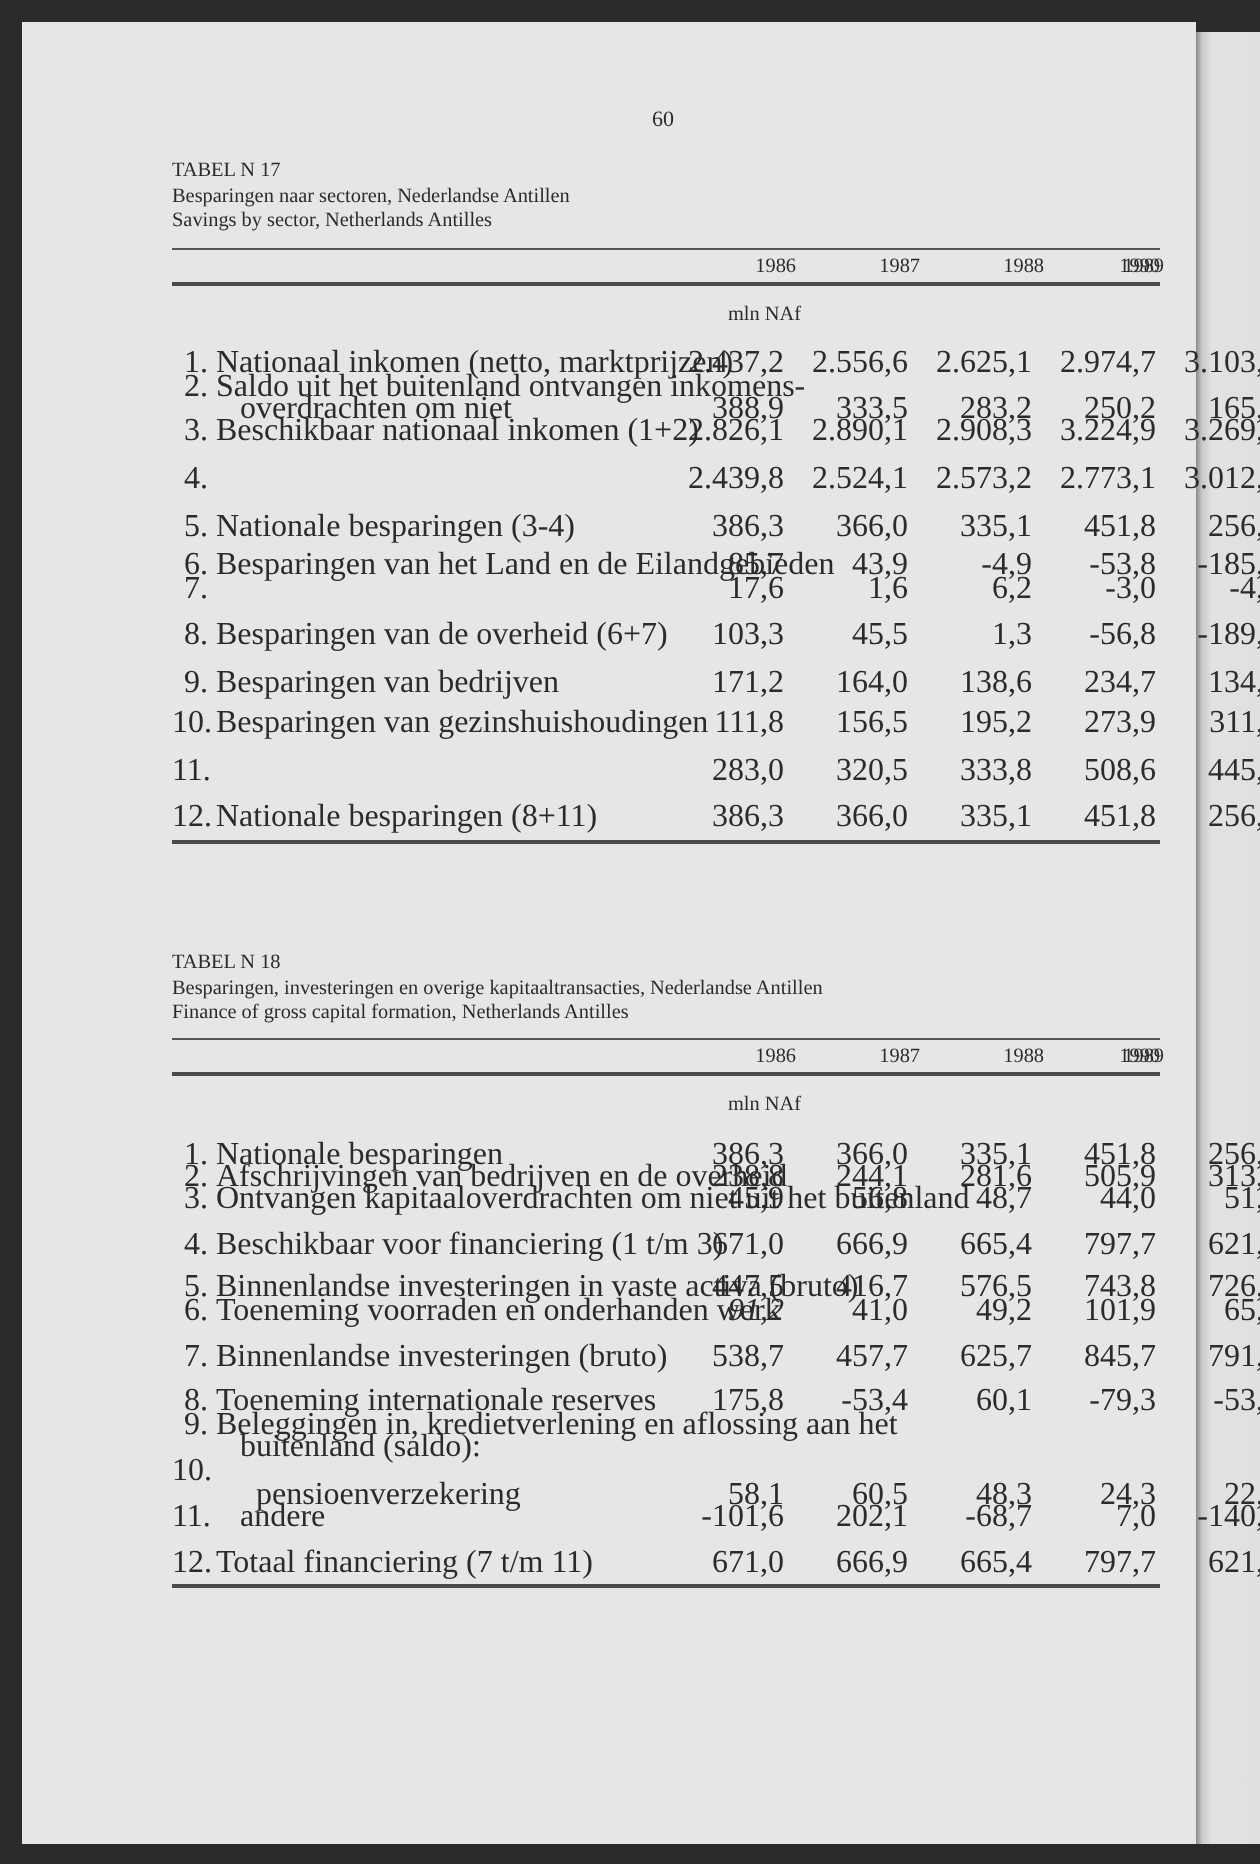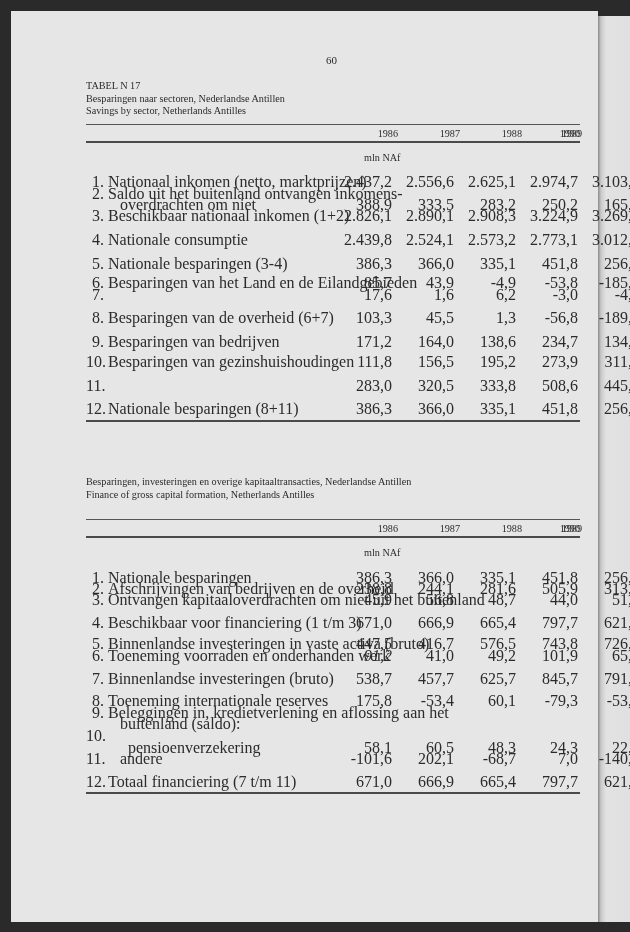--- a/index.html
+++ b/index.html
@@ -98,21 +98,20 @@
       <span class="num">3.</span>
       <span class="lbl">Beschikbaar nationaal inkomen (1+2)</span>
       <span class="val" style="left: 246px;">2.826,1</span>
       <span class="val" style="left: 308px;">2.890,1</span>
       <span class="val" style="left: 370px;">2.908,3</span>
       <span class="val" style="left: 432px;">3.224,9</span>
       <span class="val" style="left: 494px;">3.269,1</span>
     </div>
     <div class="row" style="position: absolute; left: 86px; top: 231px; width: 494px;">
       <span class="num">4.</span>
-      <span class="lbl">Nationale consumptie</span>
       <span class="val" style="left: 246px;">2.439,8</span>
       <span class="val" style="left: 308px;">2.524,1</span>
       <span class="val" style="left: 370px;">2.573,2</span>
       <span class="val" style="left: 432px;">2.773,1</span>
       <span class="val" style="left: 494px;">3.012,3</span>
     </div>
     <div class="row" style="position: absolute; left: 86px; top: 255px; width: 494px;">
       <span class="num">5.</span>
       <span class="lbl">Nationale besparingen (3-4)</span>
       <span class="val" style="left: 246px;">386,3</span>
@@ -179,20 +178,21 @@
       <span class="val" style="left: 246px;">386,3</span>
       <span class="val" style="left: 308px;">366,0</span>
       <span class="val" style="left: 370px;">335,1</span>
       <span class="val" style="left: 432px;">451,8</span>
       <span class="val" style="left: 494px;">256,8</span>
     </div>
     <div style="position: absolute; left: 86px; top: 420px; width: 494px; height: 1.5px; background: rgb(74, 74, 74);"></div>
   </div>
 
 <div class="tbl" style="top:476px;">
+  <div class="title">TABEL N 18</div>
   <div class="title">Besparingen, investeringen en overige kapitaaltransacties, Nederlandse Antillen</div>
   <div class="title">Finance of gross capital formation, Netherlands Antilles</div>
 </div>
 <div class="tbl" style="top:519px; height:300px;">
   <div class="rule" style="top:0;"></div>
   <div class="row hdr" style="top:4px;">
     <span class="val" style="left:252px;">1986</span>
     <span class="val" style="left:314px;">1987</span>
     <span class="val" style="left:376px;">1988</span>
     <span class="val" style="left:436px;">1989</span>

